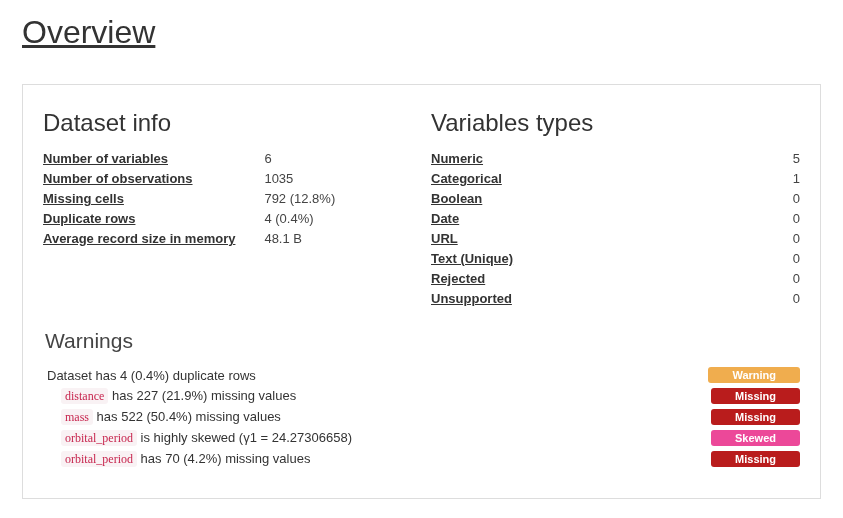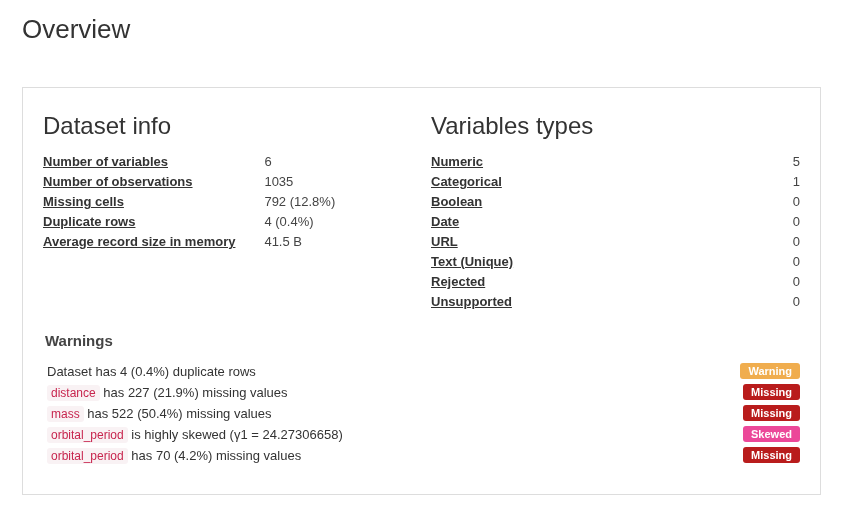--- a/index.html
+++ b/index.html
@@ -4,24 +4,25 @@
 <style>
   * { box-sizing: border-box; margin: 0; padding: 0; }
   body {
     font-family: -apple-system, BlinkMacSystemFont, "Segoe UI", Helvetica, Arial, sans-serif;
     color: #333;
     background: #fff;
     width: 843px;
     padding: 14px 22px 20px 22px;
   }
   h1.page-title {
-    font-size: 26px;
+    font-size: 32px;
     font-weight: 400;
     color: #333;
-    margin-bottom: 42px;
+    margin-bottom: 33px;
+    text-decoration: underline;
   }
   .panel {
     border: 1px solid #ddd;
     padding: 24px 20px 28px 20px;
   }
   .cols {
     display: flex;
     gap: 1px;
     margin-bottom: 20px;
   }
@@ -40,48 +41,49 @@
   }
   table.info td {
     padding: 2px 0 3px 0;
     vertical-align: top;
   }
   table.info td.k { font-weight: 600; color: #333; text-decoration: underline; }
   table.info td.v { color: #444; text-align: left; width: 40%; }
   .col:last-child table.info td.v { text-align: right; width: 30%; }
 
   h3.warnings-title {
-    font-size: 15px;
-    font-weight: 700;
+    font-size: 21px;
+    font-weight: 400;
     color: #444;
     margin: 4px 0 12px 2px;
   }
   .warning-row {
     display: flex;
     align-items: center;
     justify-content: space-between;
     padding: 2px 0 3px 4px;
     font-size: 13px;
     color: #333;
   }
   .warning-text { flex: 1; }
   code.varname {
-    font-family: Liberation Sans, sans-serif;
+    font-family: Liberation Serif, serif;
     font-size: 12px;
     background: #f9f2f4;
     color: #c7254e;
     padding: 1px 4px;
     border-radius: 3px;
+    margin-left: 14px;
   }
   .badge {
     display: inline-block;
     font-size: 11px;
     font-weight: 600;
     color: #fff;
-    padding: 2px 8px;
+    padding: 2px 24px;
     border-radius: 3px;
     min-width: 52px;
     text-align: center;
   }
   .badge-warning { background: #f0ad4e; }
   .badge-missing { background: #b91c1c; }
   .badge-skewed  { background: #ec4899; }
 </style>
 </head>
 <body>
@@ -105,21 +107,21 @@
         <tr>
               <td class="k">Missing cells</td>
               <td class="v">792 (12.8%)</td>
             </tr>
         <tr>
               <td class="k">Duplicate rows</td>
               <td class="v">4 (0.4%)</td>
             </tr>
         <tr>
               <td class="k">Average record size in memory</td>
-              <td class="v">41.5 B</td>
+              <td class="v">48.1 B</td>
             </tr>
       </tbody>
         </table>
     </div>
     <div class="col">
       <h2 class="section-title">Variables types</h2>
       <table class="info">
         <tbody>
             <tr>
               <td class="k">Numeric</td>

